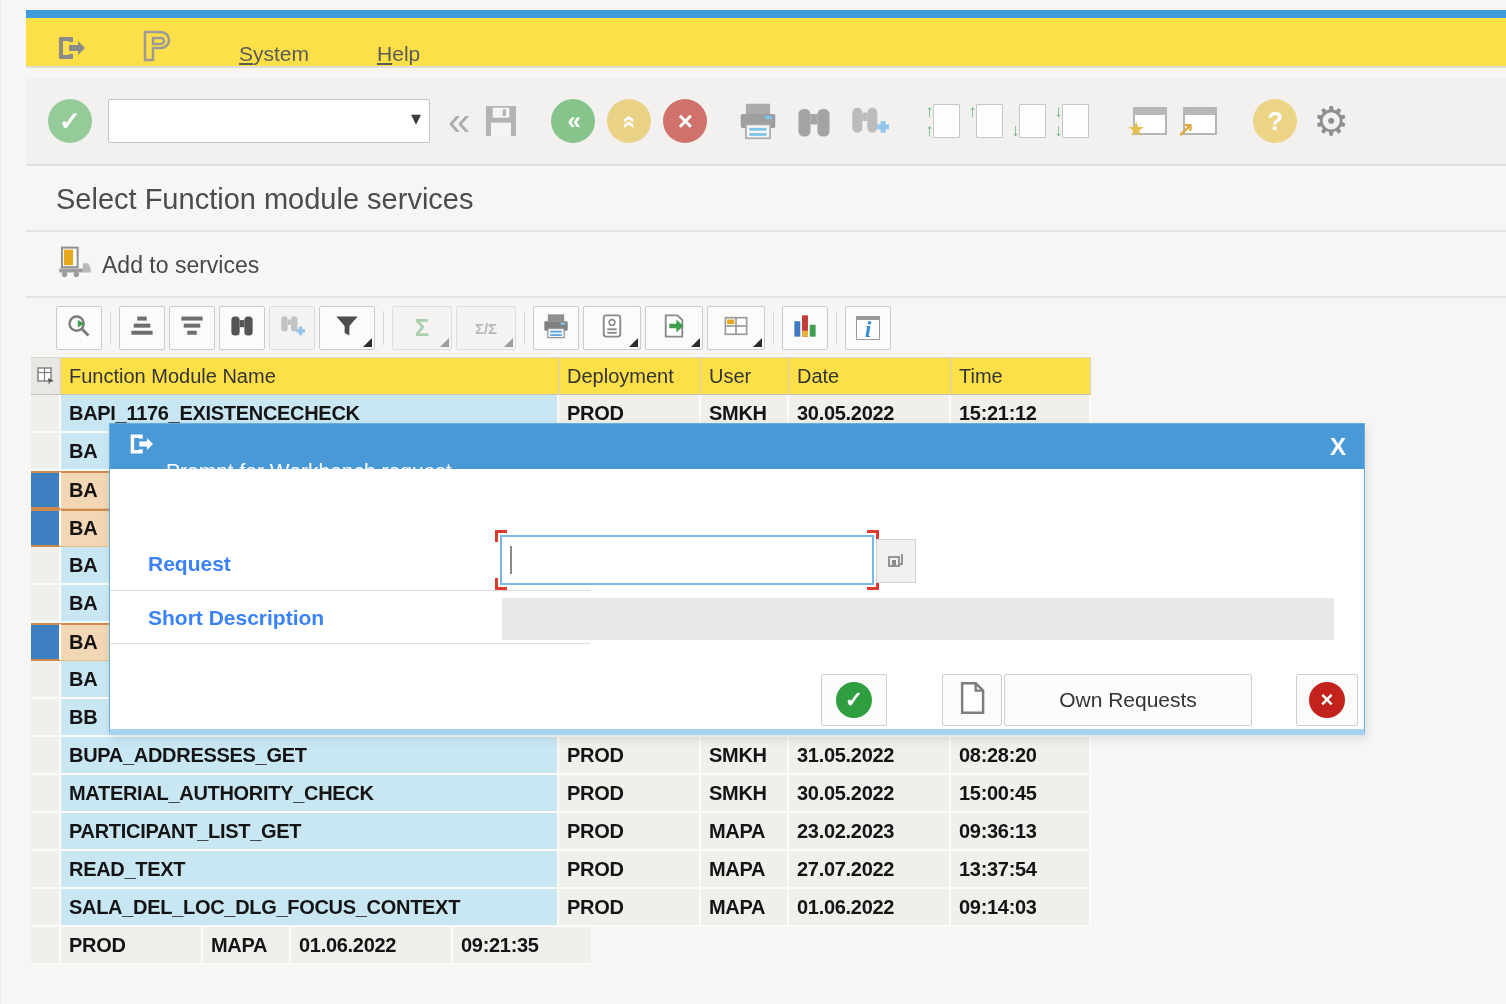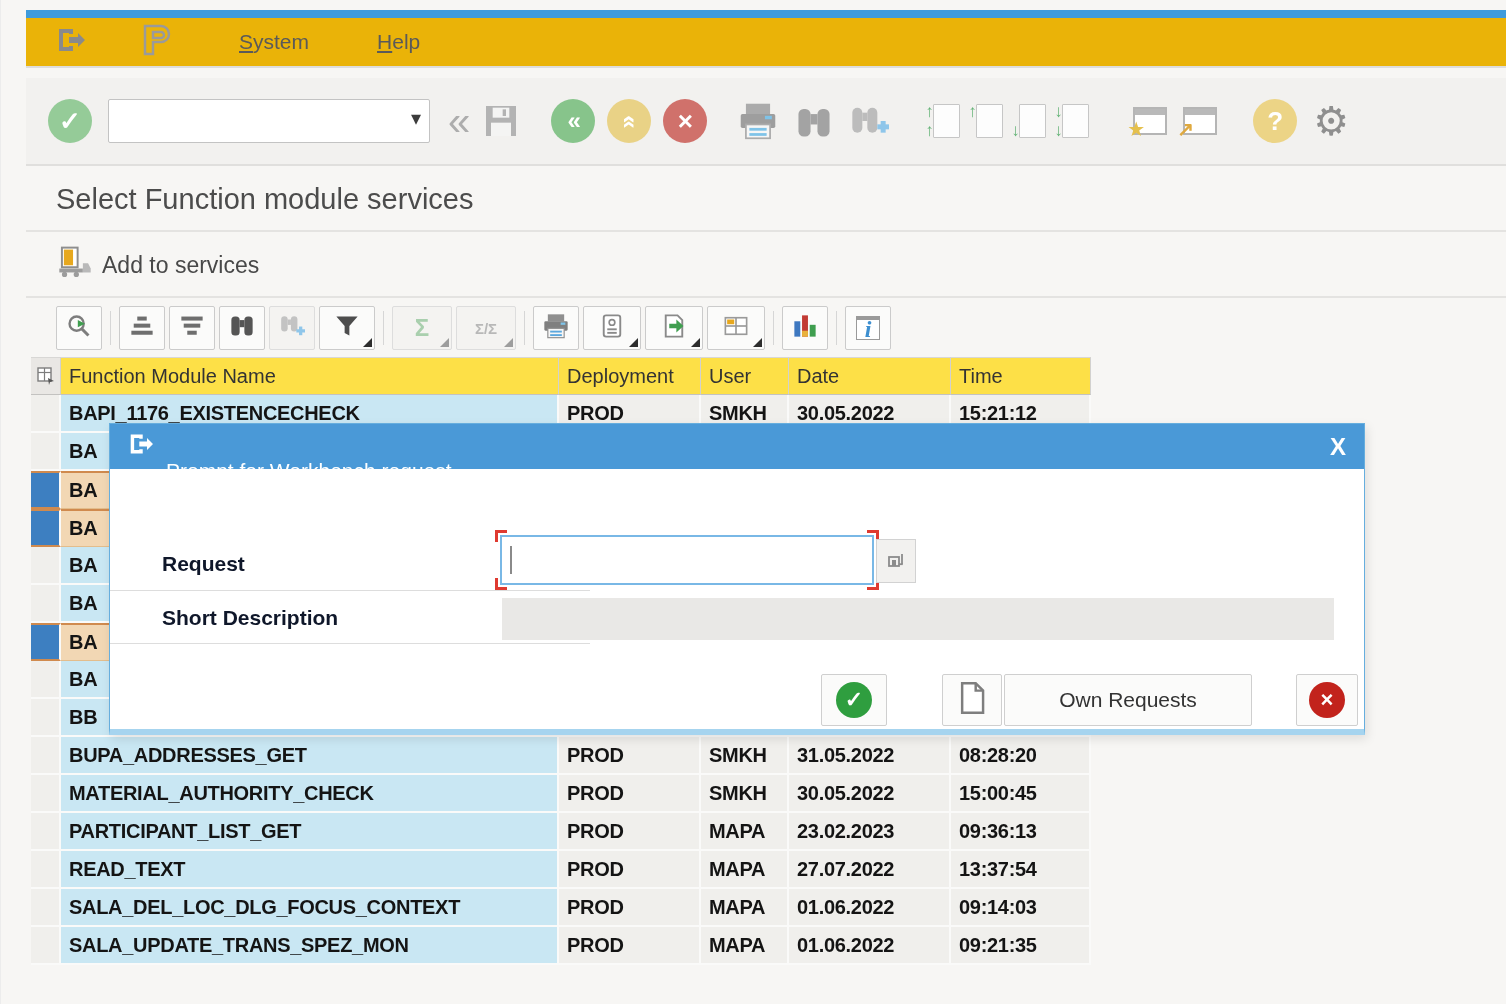--- a/index.html
+++ b/index.html
@@ -5,21 +5,21 @@
   * { box-sizing: border-box; margin: 0; padding: 0; }
   html,body { background:#ffffff; }
   #screen {
     position: relative; width: 1506px; height: 1004px;
     background:#f7f6f4; font-family:"Liberation Sans", sans-serif;
     overflow: hidden; border-left:1px solid #ececec;
   }
   
   .blue-strip { position:absolute; left:25px; top:10px; right:0; height:8px; background:#3f9bdc; }
   .menubar { position:absolute; left:25px; top:18px; right:0; height:50px;
-    background:#eab308; border-bottom:2px solid #dedddb; display:flex; align-items:center; }
+    background:#fde047; border-bottom:2px solid #dedddb; display:flex; align-items:flex-end; }
   .menu-exit { margin-left:30px; }
   .sap-ic { margin-left:55px; }
   .menu-item { display:block; font-size:21px; color:#5a5a5a; margin-left:68px; cursor:default; }
   .menu-item::first-letter { text-decoration: underline; }
   
   .toolbar { position:absolute; left:25px; top:78px; right:0; height:88px;
     background:#f2f1ef; border-bottom:2px solid #e0dfdd; display:flex; align-items:center; }
   .circle { width:44px; height:44px; border-radius:50%; display:flex; align-items:center;
     justify-content:center; color:#fff; font-weight:bold; flex:none; }
   .c-enter { background:#95cb98; font-size:26px; margin-left:22px; }
@@ -85,21 +85,21 @@
   .grow.sel .c-sel  { background:#3d7fc1; border-top:2px solid #d08a4e; border-bottom:2px solid #d08a4e; }
   .grow.sel .c-name { background:#f2d7b4; border-top:2px solid #d08a4e; border-bottom:1px solid #e3bd8c; }
   
   .dialog { position:absolute; left:108px; top:423px; width:1256px; height:312px; background:#ffffff;
     border:1px solid #66aede; border-bottom:6px solid #a6d4ef; box-shadow:2px 4px 10px rgba(0,0,0,0.10); }
   .dlg-title { height:45px; background:#4a99d7; display:flex; align-items:center; padding:0 18px;
     color:#fff; font-size:21px; }
   .dlg-title .ttl { margin-left:12px;margin-top:48px; }
   .dlg-x { margin-left:auto; font-size:24px; font-weight:600; color:#fff; cursor:default; }
   .dlg-body { position:relative; height:260px; }
-  .flabel { position:absolute; left:52px; font-size:21px; font-weight:600; color:#0f172a; }
+  .flabel { position:absolute; left:38px; font-size:21px; font-weight:600; color:#3b82f6; }
   .l-req { top:83px; } .l-sd { top:137px;text-align:center; }
   .rowline { position:absolute; left:0; height:1px; background:#dddddd; width:480px; }
   .rl1 { top:121px; } .rl2 { top:174px; }
   .req-wrap { position:absolute; left:390px; top:66px; width:374px; height:50px;
     border:2px solid #79b8e6; background:#fff; }
   .req-input { width:100%; height:100%; border:none; outline:none; font:inherit; font-size:20px; padding:0 6px; }
   .ck { position:absolute; width:12px; height:12px; border-color:#df3a30; border-style:solid; }
   .ck.tl { left:-7px; top:-7px; border-width:3px 0 0 3px; }
   .ck.tr { right:-7px; top:-7px; border-width:3px 3px 0 0; }
   .ck.bl { left:-7px; bottom:-7px; border-width:0 0 3px 3px; }
@@ -479,21 +479,20 @@
     <div class="grow">
       <div class="cell c-sel"></div>
       <div class="cell c-name">SALA_DEL_LOC_DLG_FOCUS_CONTEXT</div>
       <div class="cell c-dep">PROD</div>
       <div class="cell c-usr">MAPA</div>
       <div class="cell c-dat">01.06.2022</div>
       <div class="cell c-tim">09:14:03</div>
     </div>
     <div class="grow">
       <div class="cell c-sel"></div>
-      <div class="cell c-name">SALA_UPDATE_TRANS_SPEZ_MON</div>
       <div class="cell c-dep">PROD</div>
       <div class="cell c-usr">MAPA</div>
       <div class="cell c-dat">01.06.2022</div>
       <div class="cell c-tim">09:21:35</div>
     </div>
   </div>
 
   <div class="bottom-area"></div>
 
   <div class="dialog">

